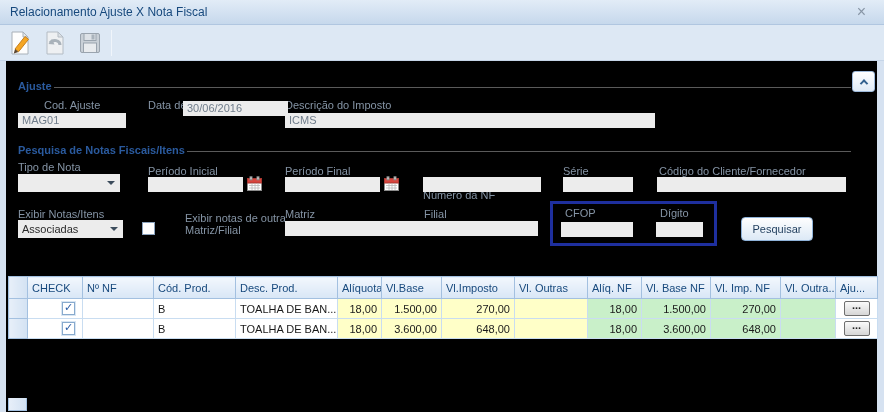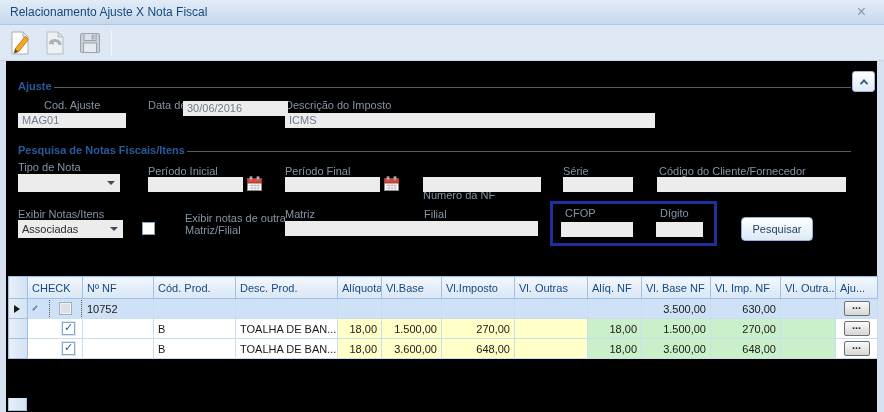--- a/index.html
+++ b/index.html
@@ -240,45 +240,20 @@
         <th>Vl.Base</th>
         <th>Vl.Imposto</th>
         <th>Vl. Outras</th>
         <th>Alíq. NF</th>
         <th>Vl. Base NF</th>
         <th>Vl. Imp. NF</th>
         <th>Vl. Outra...</th>
         <th>Aju...</th>
       </tr>
 
-      <tr class="selected">
-        <td class="sel-cell"><span class="rarrow"></span></td>
-        <td class="check-cell">
-              <span class="cc-inner">
-          <span class="chev"></span>
-          <span class="focus-wrap">
-                  <span class="cb group-cb"></span>
-                </span>
-        </span>
-            </td>
-        <td>10752</td>
-        <td></td>
-        <td></td>
-        <td class="y num"></td>
-        <td class="y num"></td>
-        <td class="y num"></td>
-        <td class="y num"></td>
-        <td class="g num"></td>
-        <td class="g num">3.500,00</td>
-        <td class="g num">630,00</td>
-        <td class="g"></td>
-        <td>
-              <div class="dots-btn">...</div>
-            </td>
-      </tr>
 
 
       <tr>
         <td class="sel-cell"></td>
         <td class="check-cell">
               <span class="cc-inner">
           <span class="cb item-cb item-indent checked"></span>
         </span>
             </td>
         <td></td>

